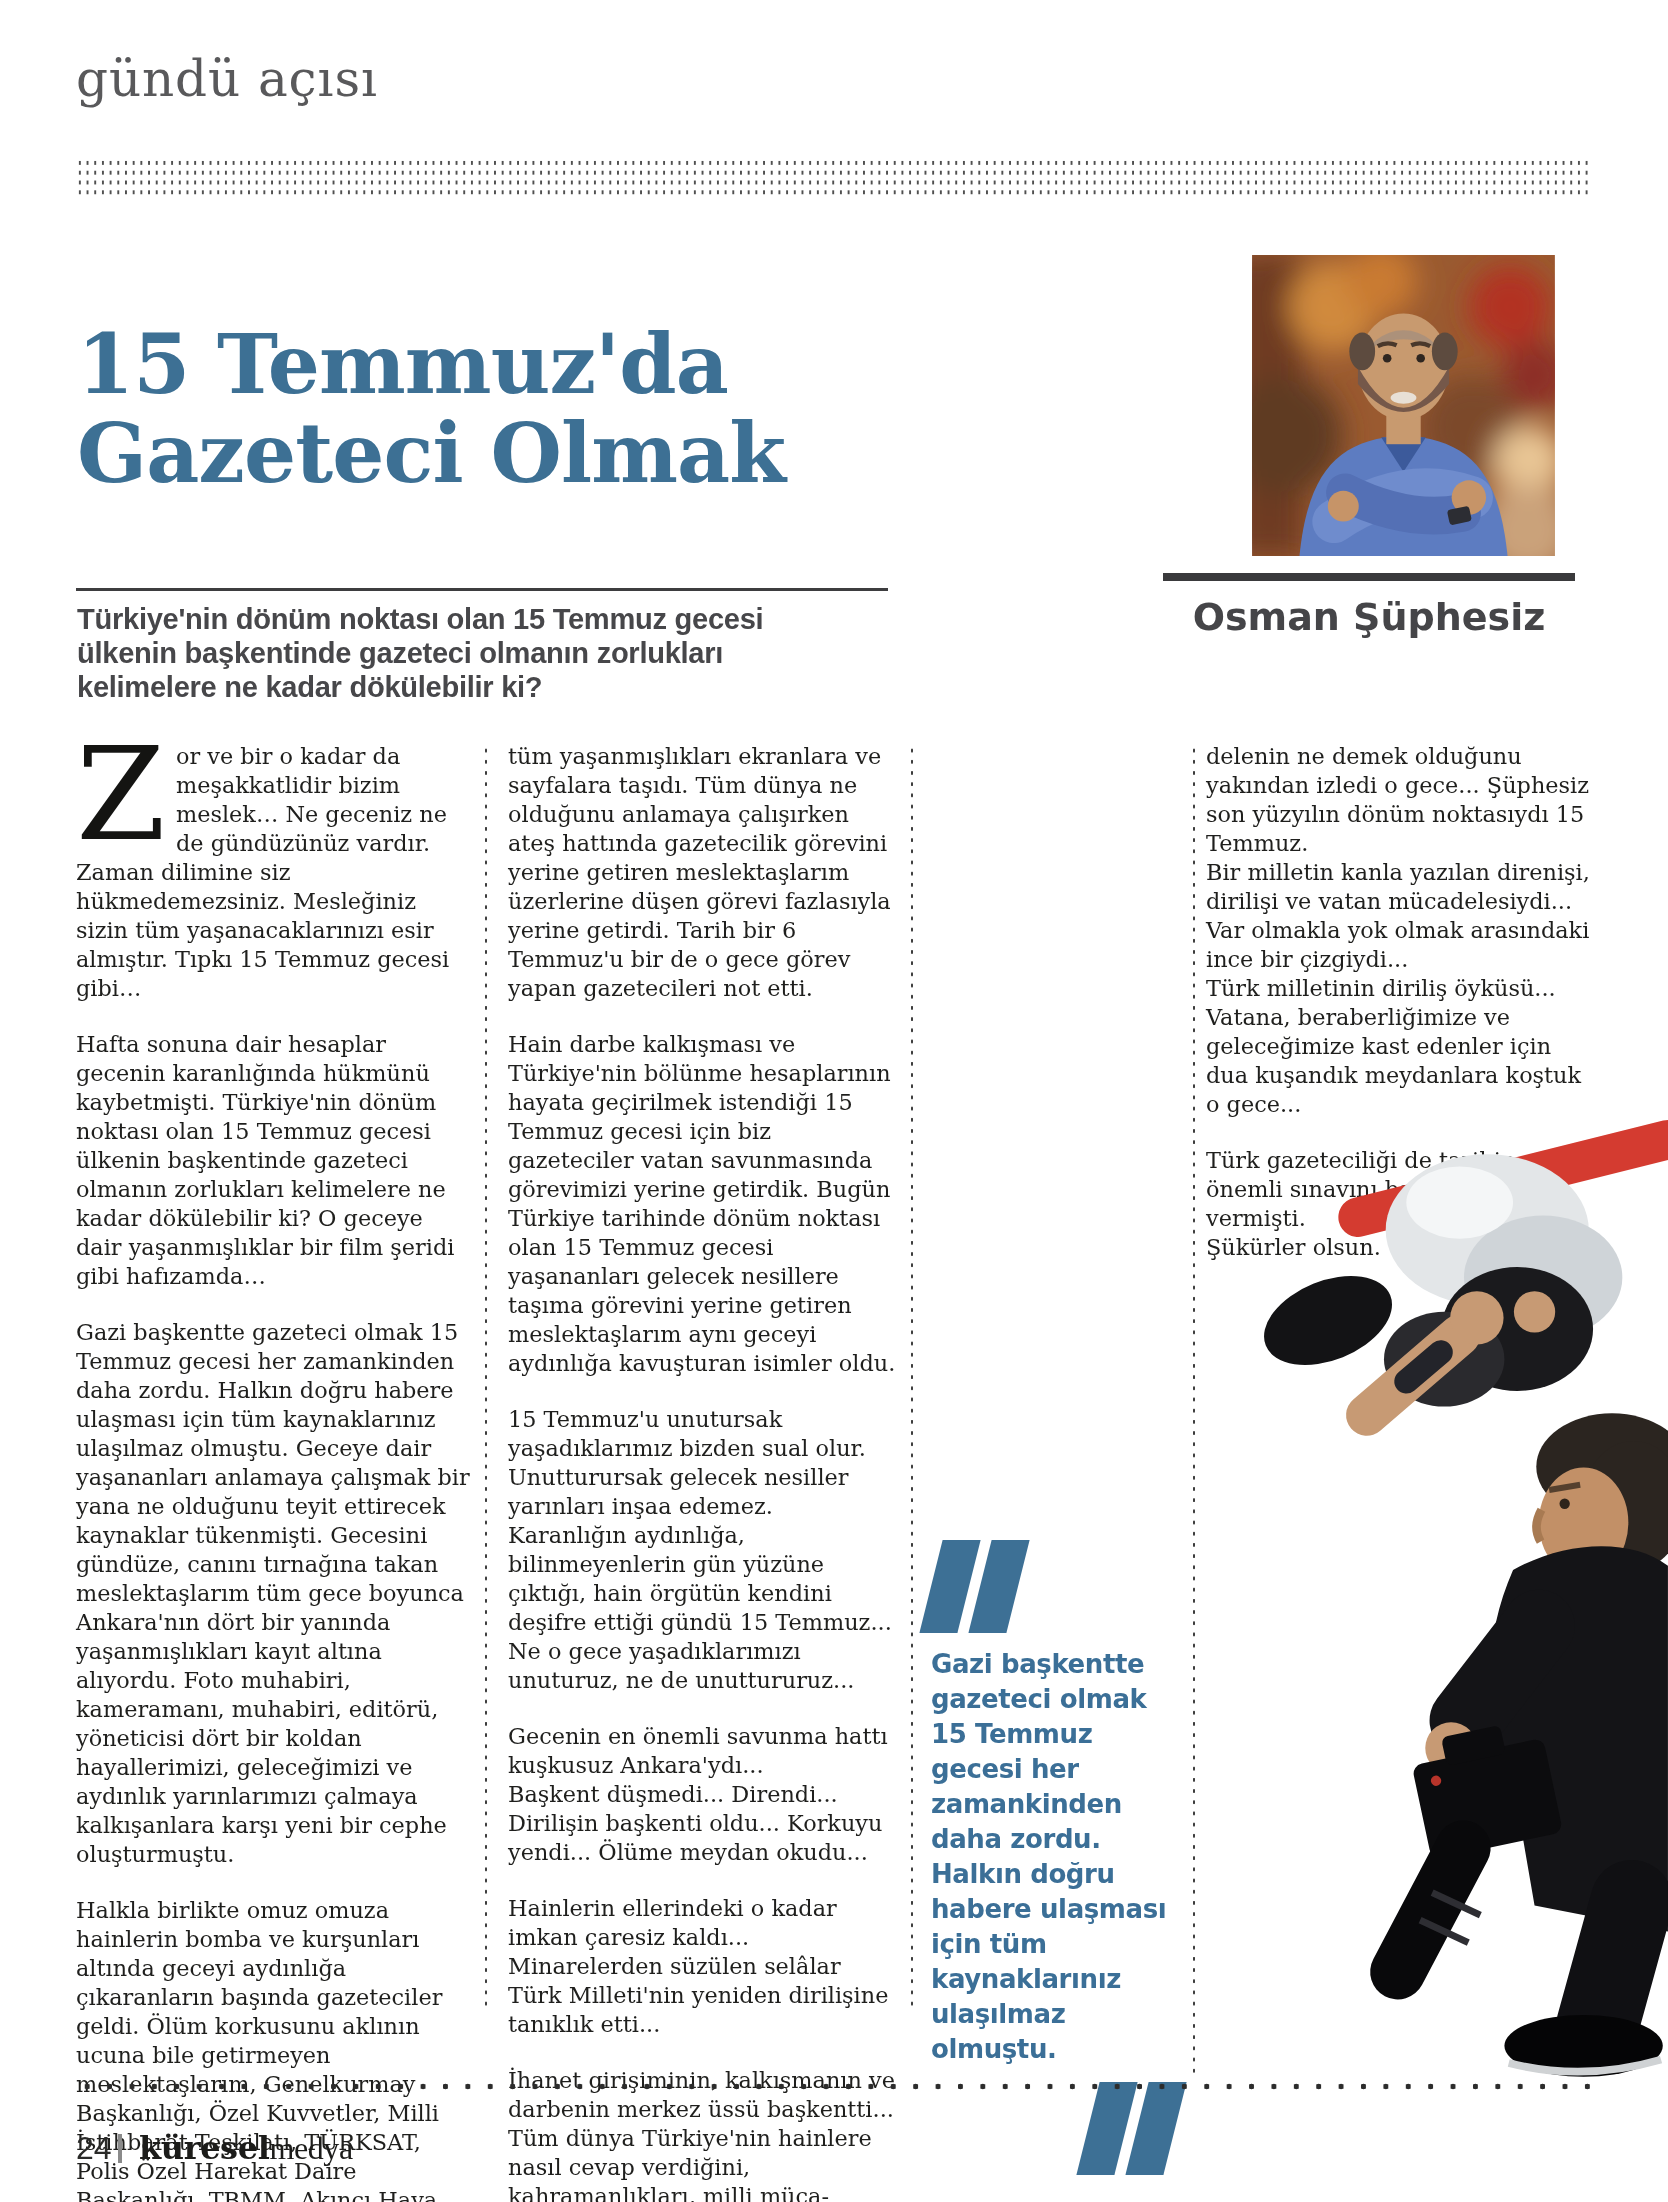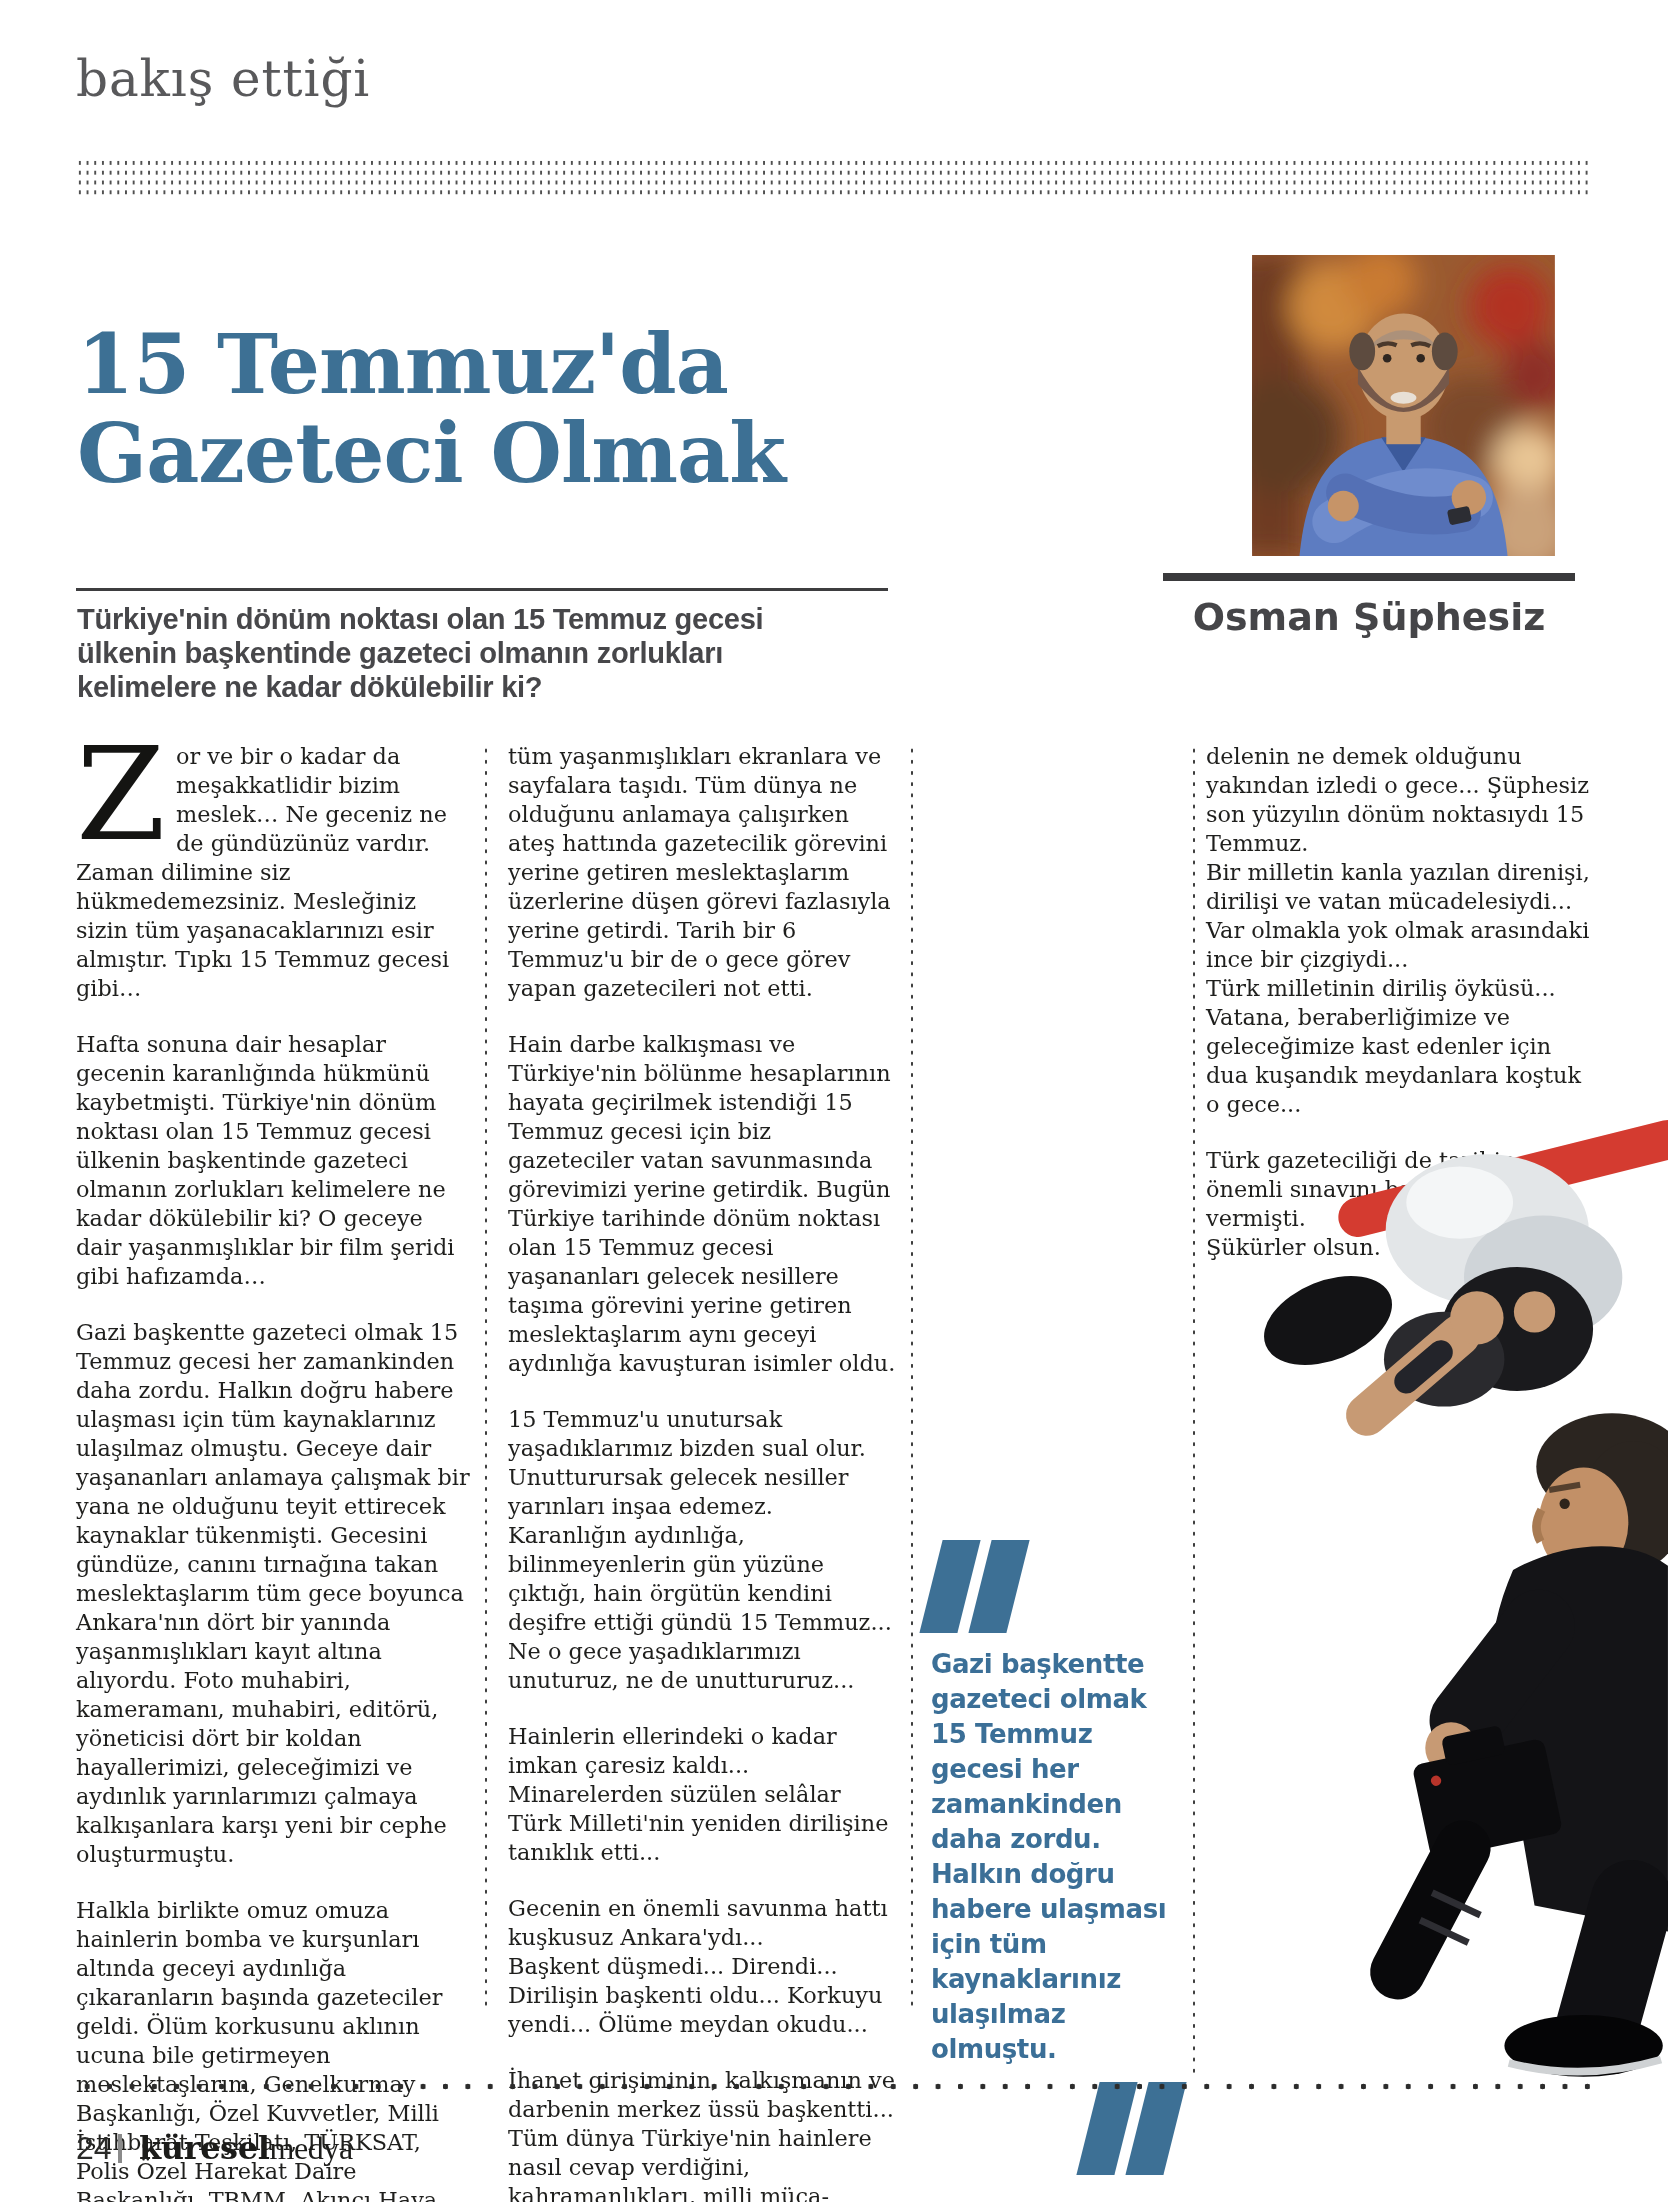--- a/index.html
+++ b/index.html
@@ -83,21 +83,21 @@
   .footer .page-number{font-family:"Liberation Sans", sans-serif;color:#2a2a28;}
   .footer .brand-sep{display:inline-block;width:3.4px;height:29px;background:#8a8a8a;margin:0 5.2px 0 6.9px;align-self:center;}
   .footer .brand-bold{font-family:"DejaVu Serif", serif;font-weight:bold;letter-spacing:-0.4px;margin-left:12px;}
   .footer .brand-regular{font-family:Liberation Serif, serif;font-weight:300;letter-spacing:-0.4px;}
 </style>
 </head>
 <body>
 
 <div class="page">
 
-  <div class="section-header">bakış ettiği</div>
+  <div class="section-header">gündü açısı</div>
   <div class="dot-band"></div>
 
   <div class="article-title">
     <div>15 Temmuz'da</div>
     <div>Gazeteci Olmak</div>
   </div>
 
   <div class="portrait">
     <svg width="303" height="301" viewBox="0 0 352 350" xmlns="http://www.w3.org/2000/svg">
       <defs>
@@ -159,23 +159,23 @@
         <p>Gazi başkentte gazeteci olmak 15 Temmuz gecesi her zamankinden daha zordu. Halkın doğru habere ulaşması için tüm kaynaklarınız ulaşılmaz olmuştu. Geceye dair yaşananları anlamaya çalışmak bir yana ne olduğunu teyit ettirecek kaynaklar tükenmişti. Gecesini gündüze, canını tırnağına takan meslektaşlarım tüm gece boyunca Ankara'nın dört bir yanında yaşanmışlıkları kayıt altına alıyordu. Foto muhabiri, kameramanı, muhabiri, editörü, yöneticisi dört bir koldan hayallerimizi, geleceğimizi ve aydınlık yarınlarımızı çalmaya kalkışanlara karşı yeni bir cephe oluşturmuştu.</p>
         <p>Halkla birlikte omuz omuza hainlerin bomba ve kurşunları altında geceyi aydınlığa çıkaranların başında gazeteciler geldi. Ölüm korkusunu aklının ucuna bile getirmeyen meslektaşlarım, Genelkurmay Başkanlığı, Özel Kuvvetler, Milli İstihbarat Teşkilatı, TÜRKSAT, Polis Özel Harekat Daire Başkanlığı, TBMM, Akıncı Hava Üstü ve Cumhurbaşkanlığı yerleşkesi gibi cephe hattında</p>
       </div>
   </div>
 
   <div class="col col-2">
       <p>tüm yaşanmışlıkları ekranlara ve sayfalara taşıdı. Tüm dünya ne olduğunu anlamaya çalışırken ateş hattında gazetecilik görevini yerine getiren meslektaşlarım üzerlerine düşen görevi fazlasıyla yerine getirdi. Tarih bir 6 Temmuz'u bir de o gece görev yapan gazetecileri not etti.</p>
       <p>Hain darbe kalkışması ve Türkiye'nin bölünme hesaplarının hayata geçirilmek istendiği 15 Temmuz gecesi için biz gazeteciler vatan savunmasında görevimizi yerine getirdik. Bugün Türkiye tarihinde dönüm noktası olan 15 Temmuz gecesi yaşananları gelecek nesillere taşıma görevini yerine getiren meslektaşlarım aynı geceyi aydınlığa kavuşturan isimler oldu.</p>
       <p>15 Temmuz'u unutursak yaşadıklarımız bizden sual olur. Unutturursak gelecek nesiller yarınları inşaa edemez. Karanlığın aydınlığa, bilinmeyenlerin gün yüzüne çıktığı, hain örgütün kendini deşifre ettiği gündü 15 Temmuz...
 Ne o gece yaşadıklarımızı unuturuz, ne de unuttururuz...</p>
-      <p>Hainlerin ellerindeki o kadar imkan çaresiz kaldı... Minarelerden süzülen selâlar Türk Milleti'nin yeniden dirilişine tanıklık etti...</p>
       <p>Gecenin en önemli savunma hattı kuşkusuz Ankara'ydı...
 Başkent düşmedi... Direndi... Dirilişin başkenti oldu... Korkuyu yendi... Ölüme meydan okudu...</p>
+      <p>Hainlerin ellerindeki o kadar imkan çaresiz kaldı... Minarelerden süzülen selâlar Türk Milleti'nin yeniden dirilişine tanıklık etti...</p>
       <p>İhanet girişiminin, kalkışmanın ve darbenin merkez üssü başkentti... Tüm dünya Türkiye'nin hainlere nasıl cevap verdiğini, kahramanlıkları, milli müca-</p>
     </div>
 
   <div class="col col-3">
       <p>delenin ne demek olduğunu yakından izledi o gece... Şüphesiz son yüzyılın dönüm noktasıydı 15 Temmuz.
 Bir milletin kanla yazılan direnişi, dirilişi ve vatan mücadelesiydi... Var olmakla yok olmak arasındaki ince bir çizgiydi...
 Türk milletinin diriliş öyküsü...
 Vatana, beraberliğimize ve geleceğimize kast edenler için dua kuşandık meydanlara koştuk o gece...</p>
       <p>Türk gazeteciliği de tarihin en önemli sınavını başarıyla vermişti.
 Şükürler olsun.</p>

